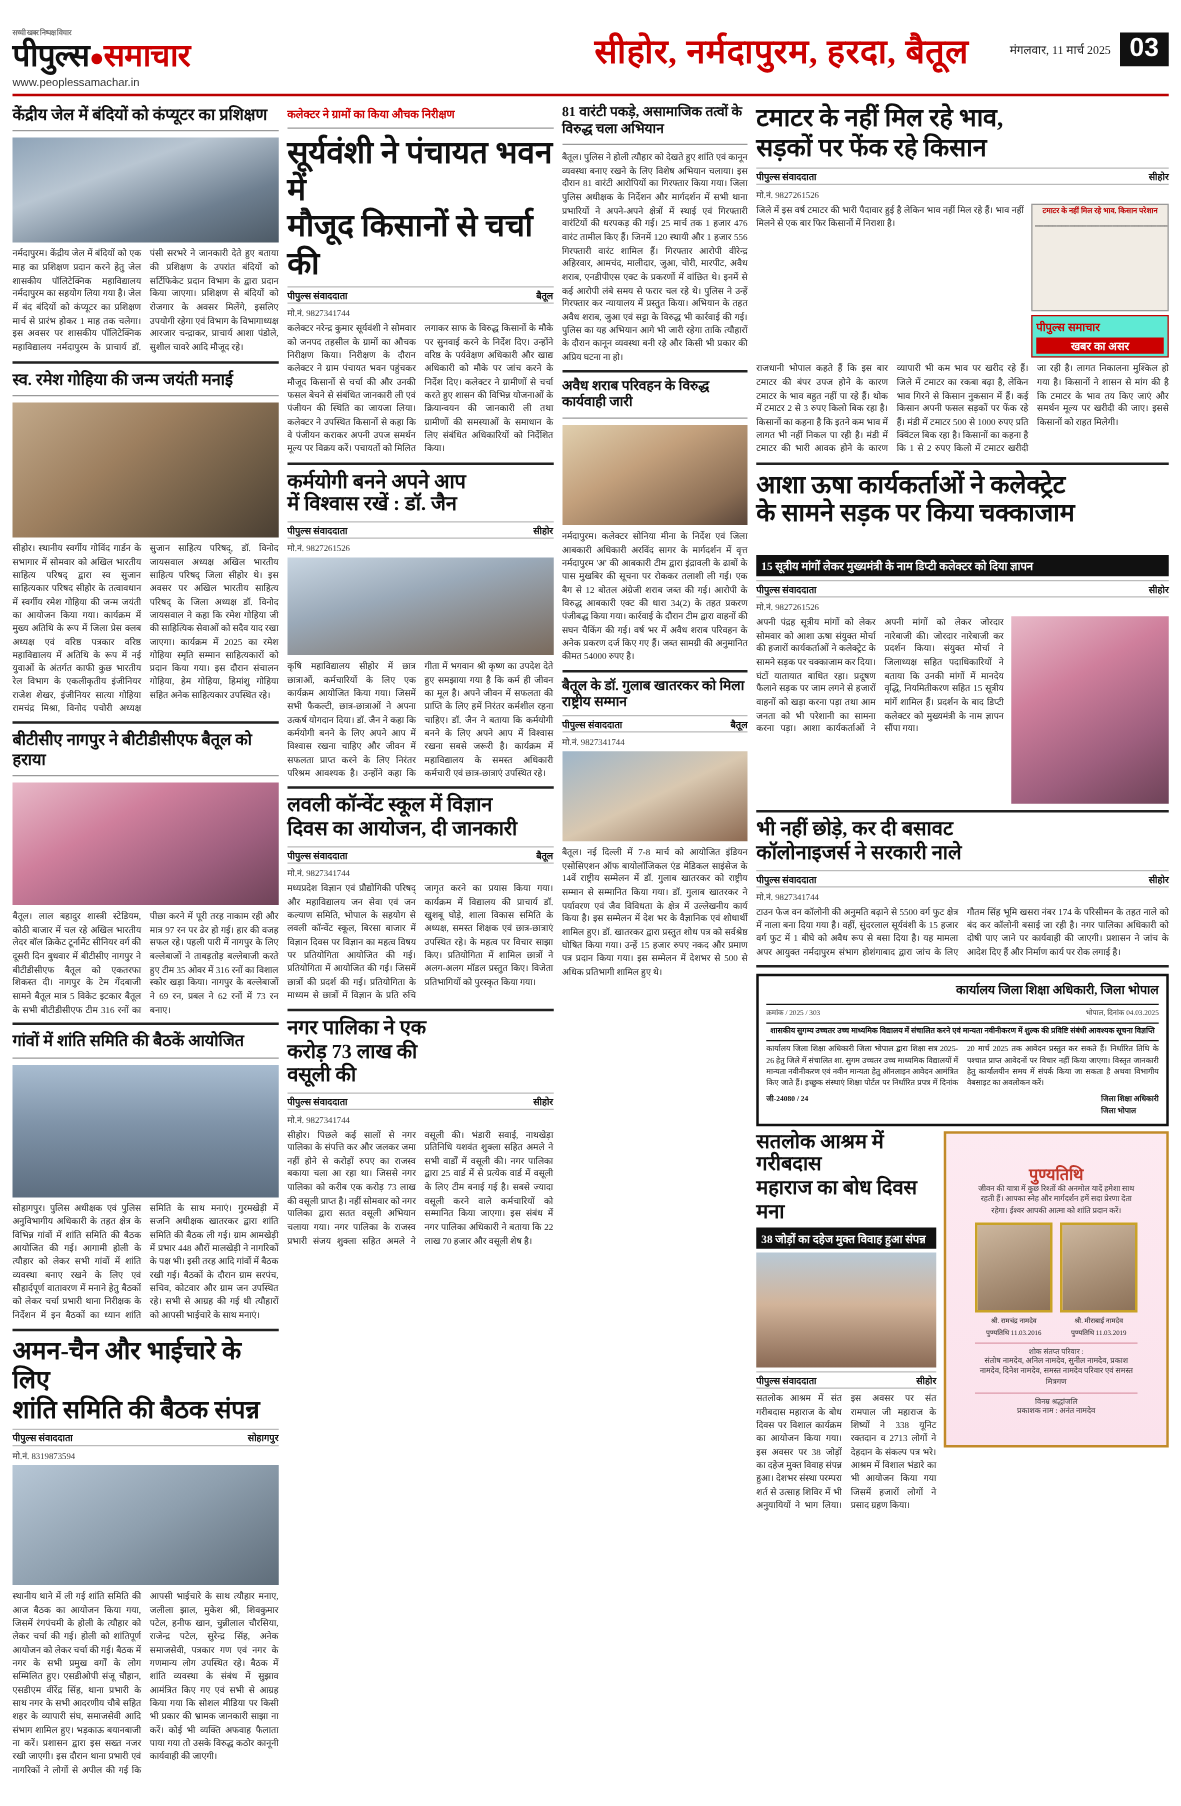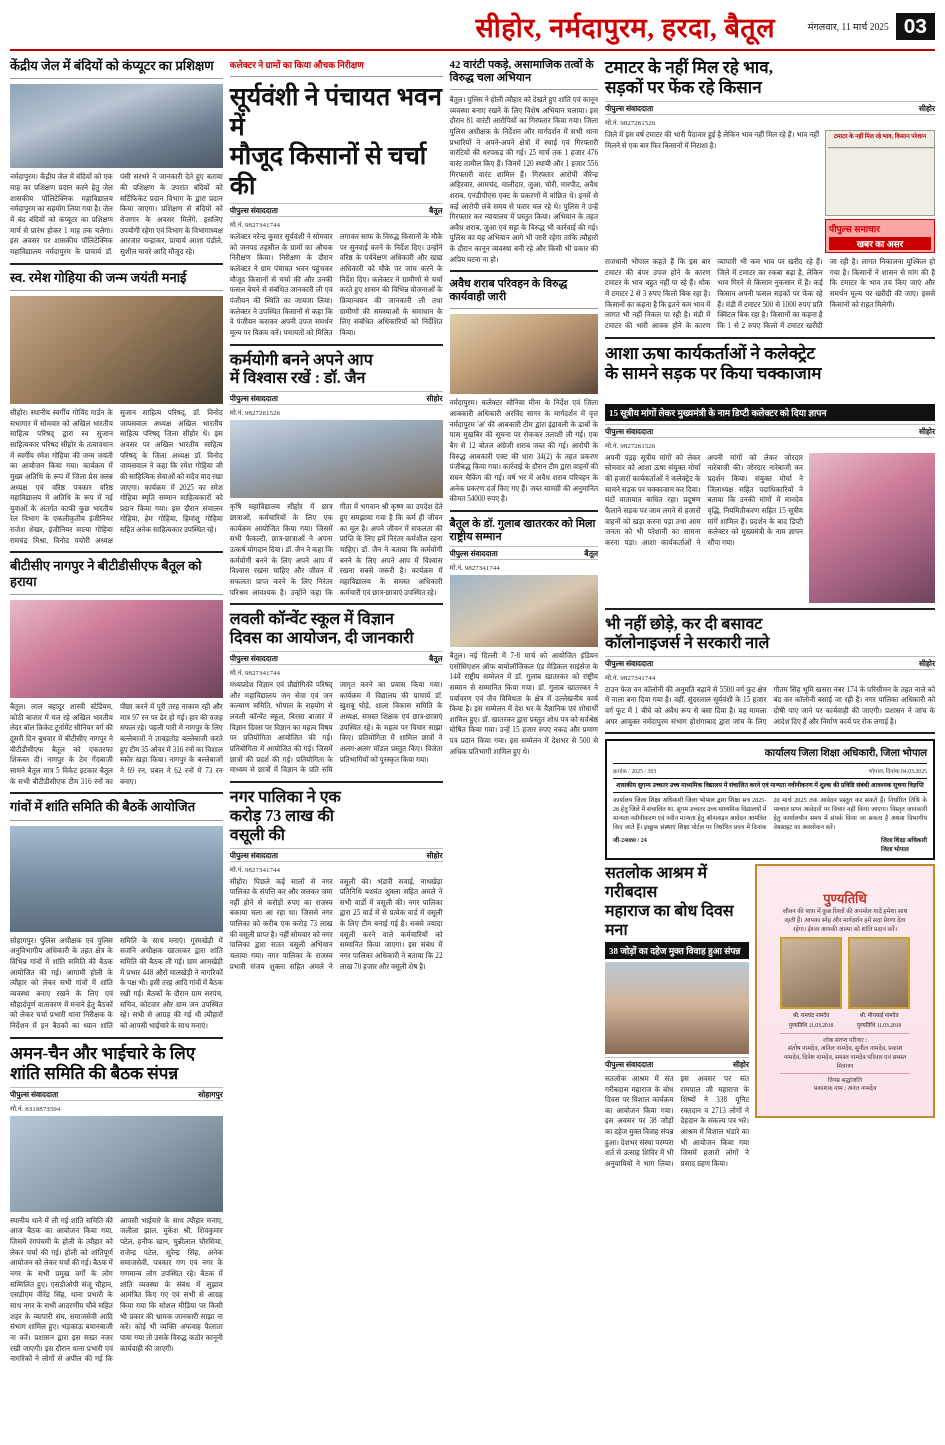--- a/index.html
+++ b/index.html
@@ -30,21 +30,21 @@
   
   .grid { display:flex; gap:7px; margin-top:7px; height:1370px; }
   .col { display:flex; flex-direction:column; }
   .c1 { width:215px; }
   .c2 { width:215px; }
   .c3 { width:150px; }
   .c4 { width:330px; }
 
   .hl { font-weight:bold; line-height:1.18; color:#111; }
   .hl-xl { font-size:25px; }
-  .hl-lg { font-size:17px; }
+  .hl-lg { font-size:20px; }
   .hl-md { font-size:16px; }
   .hl-sm { font-size:13px; }
   .hl-xs { font-size:11px; }
 
   .rule { border-top:1px solid #999; margin:5px 0; }
   .rule-thick { border-top:2px solid #222; margin:5px 0; }
 
   .byline { font-size:7.5px; color:#111; display:flex; justify-content:space-between; border-top:1px solid #bbb; border-bottom:1px solid #bbb; padding:1px 0; margin:3px 0; }
   .byline .b1 { font-weight:bold; }
   .byline .b2 { font-weight:bold; }
@@ -63,21 +63,21 @@
   .ph-e { background:linear-gradient(155deg,#9fb6c9 0%, #d9c8b0 50%, #8d6a52 100%); }
   .ph-f { background:linear-gradient(150deg,#b7c7d6 0%, #8e9fae 50%, #5f6d7a 100%); }
   .ph-g { background:linear-gradient(150deg,#e0cfae 0%, #c3a07c 40%, #8a6d54 80%, #5a463a 100%); }
   .ph-h { background:linear-gradient(165deg,#c9d6e2 0%, #9aa9b8 40%, #7a6a5c 100%); }
   .ph-pink { background:linear-gradient(150deg,#e8b9c8 0%, #cf7f9c 35%, #9e5f7e 70%, #6e4358 100%); }
   .ph-crowd { background:linear-gradient(180deg,#b9c9d6 0%, #d2b49a 45%, #8a6a55 100%); }
 
   .kicker { font-size:9px; font-weight:bold; color:#c00; }
 
   
-  .stamp { border:1px solid #c00; padding:2px 3px; background:#fca5a5; }
+  .stamp { border:1px solid #c00; padding:2px 3px; background:#5eead4; }
   .stamp .s1 { color:#c00; font-weight:bold; font-size:9px; font-family:"Liberation Sans", sans-serif; }
   .stamp .s2 { background:#c00; color:#fff; font-weight:bold; font-size:9px; text-align:center; margin-top:2px; }
 
   
   .clip { border:1px solid #999; background:#f1ece4; padding:2px; font-size:4.5px; line-height:1.25; color:#555; height:86px; overflow:hidden; }
   .clip .ch { color:#b00; font-weight:bold; font-size:6px; text-align:center; }
 
   
   .notice { border:2px solid #111; padding:5px 6px; font-size:6.2px; line-height:1.45; color:#111; }
   .notice .nt { text-align:right; font-weight:bold; font-size:10px; border-bottom:1px solid #111; padding-bottom:2px; margin-bottom:3px; }
@@ -94,20 +94,27 @@
   .pname { font-size:5.5px; text-align:center; margin-top:2px; color:#222; }
   .obit-foot { font-size:6px; text-align:center; color:#444; border-top:1px solid #d9a; padding-top:2px; margin-top:3px;}
   .blackbar { background:#111; color:#fff; font-size:9px; font-weight:bold; padding:2px 4px; }
 </style>
 </head>
 <body>
 
 <div class="page">
 
   <div class="masthead">
+    <div class="logo-wrap">
+      <div class="logo">
+        <span class="logo-tag">सच्ची खबर निष्पक्ष विचार</span><br>
+        <span>पीपुल्स</span><span class="dot">●</span><span class="red">समाचार</span>
+      </div>
+      <div class="logo-sub">www.peoplessamachar.in</div>
+    </div>
     <div class="mast-center">
       <div class="cities">सीहोर,  नर्मदापुरम,  हरदा,  बैतूल</div>
     </div>
     <div class="mast-right">
       <div class="mast-date">मंगलवार, 11 मार्च 2025</div>
       <div class="pageno">03</div>
     </div>
   </div>
 
   <div class="grid">
@@ -236,21 +243,21 @@
         <div class="body-txt cols2">
           <span>सीहोर। पिछले कई सालों से नगर पालिका के संपत्ति कर और जलकर जमा नहीं होने से करोड़ों रुपए का राजस्व बकाया चला आ रहा था। जिससे नगर पालिका को करीब एक करोड़ 73 लाख की वसूली प्राप्त है। नहीं सोमवार को नगर पालिका द्वारा सतत वसूली अभियान चलाया गया। नगर पालिका के राजस्व प्रभारी संजय शुक्ला सहित अमले ने वसूली की।</span> <span>भंडारी सवाई, नाथखेड़ा प्रतिनिधि यशवंत शुक्ला सहित अमले ने सभी वार्डों में वसूली की। नगर पालिका द्वारा 25 वार्ड में से प्रत्येक वार्ड में वसूली के लिए टीम बनाई गई है। सबसे ज्यादा वसूली करने वाले कर्मचारियों को सम्मानित किया जाएगा। इस संबंध में नगर पालिका अधिकारी ने बताया कि 22 लाख 70 हजार और वसूली शेष है।</span>
         </div>
       </div>
 
     </div>
 
     <div class="col c3">
 
       <div>
-        <div class="hl hl-xs">42 वारंटी पकड़े, असामाजिक तत्वों के विरुद्ध चला अभियान</div>
+        <div class="hl hl-xs">81 वारंटी पकड़े, असामाजिक तत्वों के विरुद्ध चला अभियान</div>
         <div class="rule"></div>
         <div class="body-txt">बैतूल। पुलिस ने होली त्यौहार को देखते हुए शांति एवं कानून व्यवस्था बनाए रखने के लिए विशेष अभियान चलाया। इस दौरान 81 वारंटी आरोपियों का गिरफ्तार किया गया। जिला पुलिस अधीक्षक के निर्देशन और मार्गदर्शन में सभी थाना प्रभारियों ने अपने-अपने क्षेत्रों में स्थाई एवं गिरफ्तारी वारंटियों की धरपकड़ की गई। 25 मार्च तक 1 हजार 476 वारंट तामील किए हैं। जिनमें 120 स्थायी और 1 हजार 556 गिरफ्तारी वारंट शामिल हैं। गिरफ्तार आरोपी वीरेन्द्र अहिरवार, आमचंद, मालीदार, जुआ, चोरी, मारपीट, अवैध शराब, एनडीपीएस एक्ट के प्रकरणों में वांछित थे। इनमें से कई आरोपी लंबे समय से फरार चल रहे थे। पुलिस ने उन्हें गिरफ्तार कर न्यायालय में प्रस्तुत किया। अभियान के तहत अवैध शराब, जुआ एवं सट्टा के विरुद्ध भी कार्रवाई की गई। पुलिस का यह अभियान आगे भी जारी रहेगा ताकि त्यौहारों के दौरान कानून व्यवस्था बनी रहे और किसी भी प्रकार की अप्रिय घटना ना हो।</div>
       </div>
 
       <div class="rule-thick"></div>
 
       <div>
         <div class="hl hl-xs">अवैध शराब परिवहन के विरुद्ध कार्यवाही जारी</div>
         <div class="rule"></div>
         <div class="photo ph-g" style="height:80px"></div>

